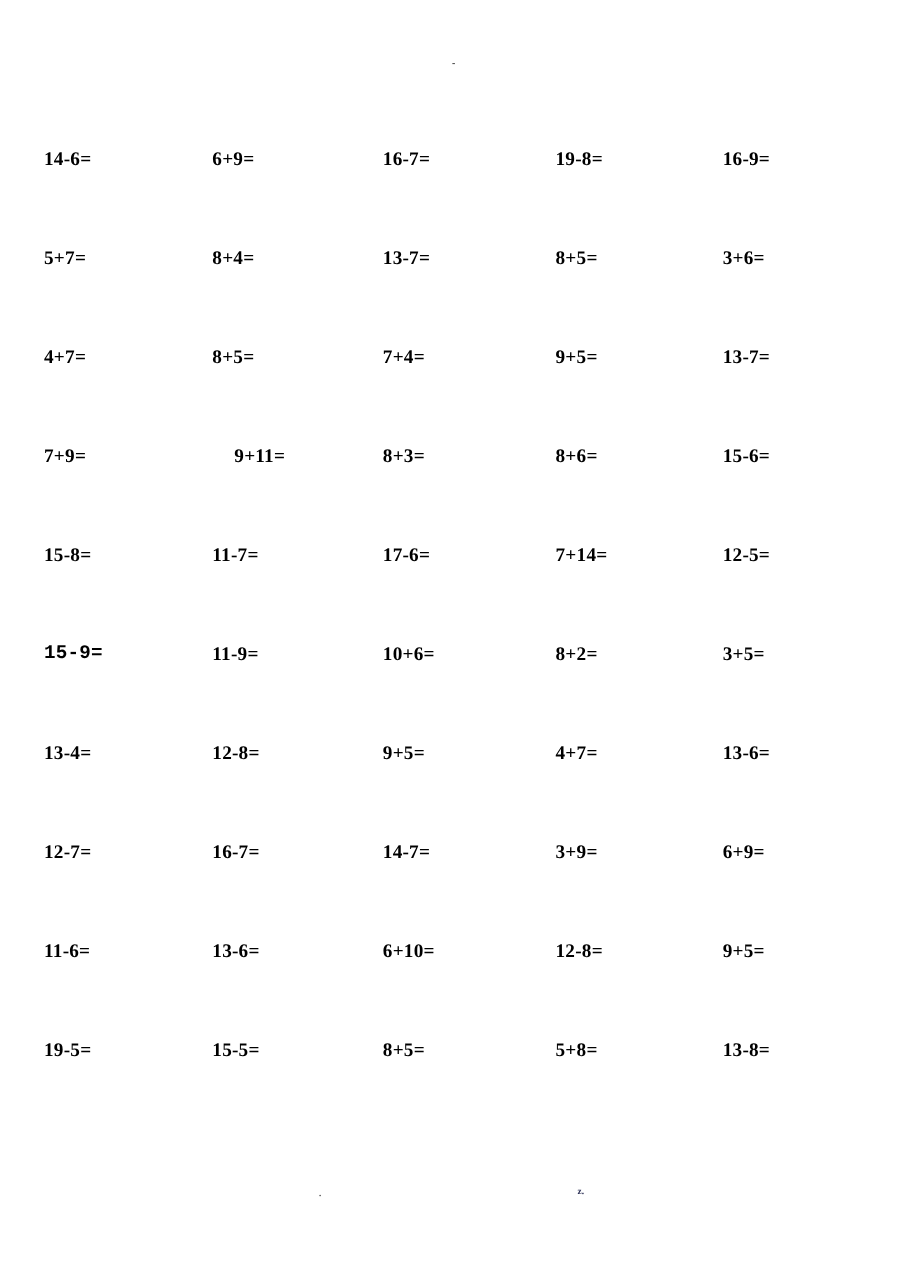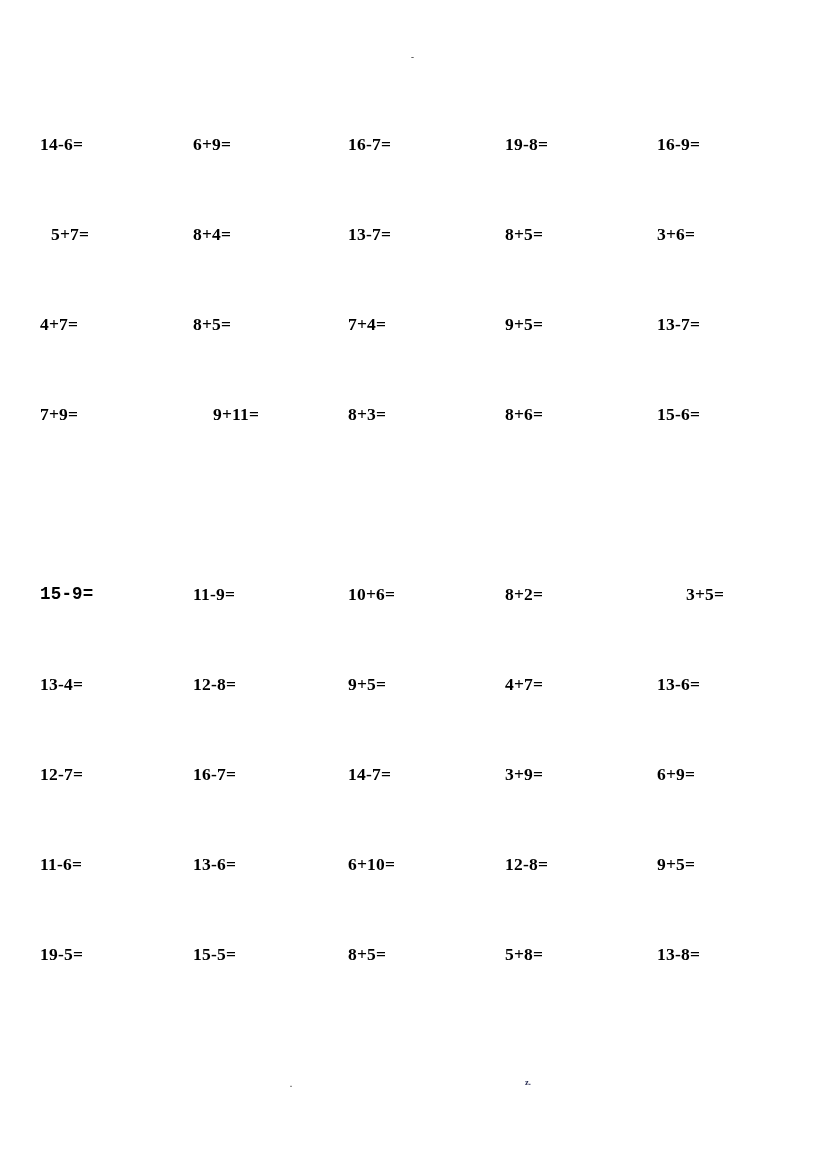--- a/index.html
+++ b/index.html
@@ -70,46 +70,53 @@
 
   <div class="worksheet-grid">
       <div class="problem-row" style="top: 131px;">
         <span class="problem-cell" style="left: 40px;">14-6=</span>
         <span class="problem-cell" style="left: 193px;">6+9=</span>
         <span class="problem-cell" style="left: 348px;">16-7=</span>
         <span class="problem-cell" style="left: 505px;">19-8=</span>
         <span class="problem-cell" style="left: 657px;">16-9=</span>
       </div>
       <div class="problem-row" style="top: 221px;">
-        <span class="problem-cell" style="left: 40px; margin-left: 11px;">5+7=</span>
+        <span class="problem-cell" style="left: 40px;">5+7=</span>
         <span class="problem-cell" style="left: 193px;">8+4=</span>
         <span class="problem-cell" style="left: 348px;">13-7=</span>
         <span class="problem-cell" style="left: 505px;">8+5=</span>
         <span class="problem-cell" style="left: 657px;">3+6=</span>
       </div>
       <div class="problem-row" style="top: 311px;">
         <span class="problem-cell" style="left: 40px;">4+7=</span>
         <span class="problem-cell" style="left: 193px;">8+5=</span>
         <span class="problem-cell" style="left: 348px;">7+4=</span>
         <span class="problem-cell" style="left: 505px;">9+5=</span>
         <span class="problem-cell" style="left: 657px;">13-7=</span>
       </div>
       <div class="problem-row" style="top: 401px;">
         <span class="problem-cell" style="left: 40px;">7+9=</span>
         <span class="problem-cell" style="left: 193px; margin-left: 20px;">9+11=</span>
         <span class="problem-cell" style="left: 348px;">8+3=</span>
         <span class="problem-cell" style="left: 505px;">8+6=</span>
         <span class="problem-cell" style="left: 657px;">15-6=</span>
       </div>
+      <div class="problem-row" style="top: 491px;">
+        <span class="problem-cell" style="left: 40px;">15-8=</span>
+        <span class="problem-cell" style="left: 193px;">11-7=</span>
+        <span class="problem-cell" style="left: 348px;">17-6=</span>
+        <span class="problem-cell" style="left: 505px;">7+14=</span>
+        <span class="problem-cell" style="left: 657px;">12-5=</span>
+      </div>
       <div class="problem-row" style="top: 581px;">
         <span class="problem-cell" style="left: 40px; font-family: Liberation Mono, monospace;">15-9=</span>
         <span class="problem-cell" style="left: 193px;">11-9=</span>
         <span class="problem-cell" style="left: 348px;">10+6=</span>
         <span class="problem-cell" style="left: 505px;">8+2=</span>
-        <span class="problem-cell" style="left: 657px; margin-left: 29px;">3+5=</span>
+        <span class="problem-cell" style="left: 657px;">3+5=</span>
       </div>
       <div class="problem-row" style="top: 671px;">
         <span class="problem-cell" style="left: 40px;">13-4=</span>
         <span class="problem-cell" style="left: 193px;">12-8=</span>
         <span class="problem-cell" style="left: 348px;">9+5=</span>
         <span class="problem-cell" style="left: 505px;">4+7=</span>
         <span class="problem-cell" style="left: 657px;">13-6=</span>
       </div>
       <div class="problem-row" style="top: 761px;">
         <span class="problem-cell" style="left: 40px;">12-7=</span>

